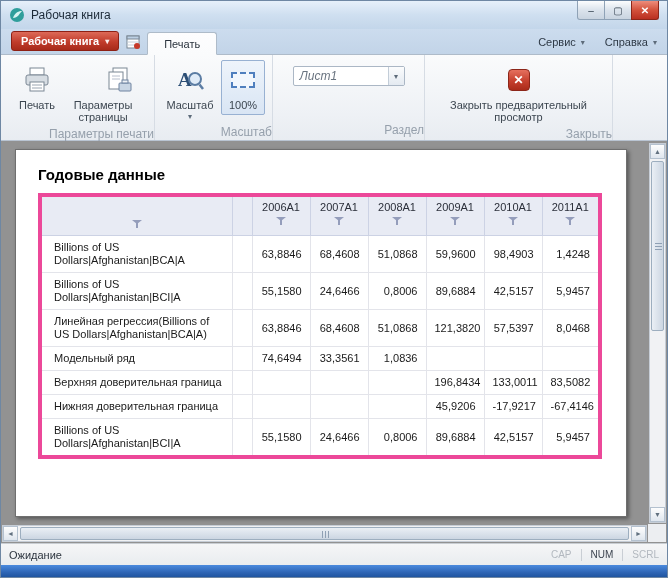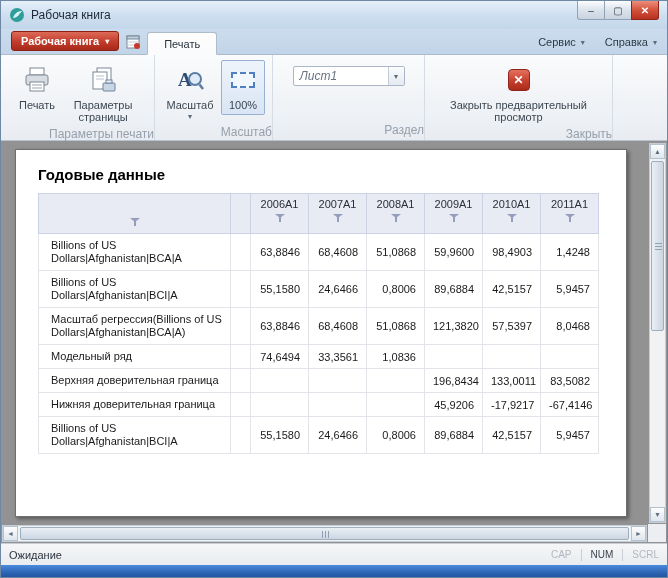--- a/index.html
+++ b/index.html
@@ -92,21 +92,21 @@
   .close-btn .blabel{ max-width:168px; }
 
   
   .preview{ flex:1; background:#929292; position:relative; overflow:hidden; }
   .page{
     position:absolute; left:14px; top:8px; width:612px; height:368px; background:#fff;
     border:1px solid #6f6f6f; box-shadow:2px 2px 4px rgba(0,0,0,.4); padding:16px 22px;
   }
   .page-title{ font-size:15px; font-weight:bold; color:#000; margin:0 0 10px 0; }
 
-  table.data{ border-collapse:collapse; width:560px; table-layout:fixed; border:1px solid #ec4899; }
+  table.data{ border-collapse:collapse; width:560px; table-layout:fixed; border:4px solid #ec4899; }
   table.data th{
     background:#e8ebf4; border:1px solid #ccd2e4; font-weight:normal; font-size:11px;
     color:#2b2f3a; height:40px; vertical-align:top; padding:4px 2px 2px 2px;
   }
   table.data th.corner, table.data th.spacer-h{ vertical-align:bottom; padding-bottom:6px; }
   .col-label{ text-align:center; }
   .funnel{ display:block; width:10px; height:9px; margin:4px auto 0 auto; position:relative; }
   .funnel::before{
     content:""; position:absolute; left:0; top:0;
     border-left:5px solid transparent; border-right:5px solid transparent; border-top:4px solid #949dbb;
@@ -216,21 +216,21 @@
             <svg width="30" height="30" viewBox="0 0 30 30">
               <rect x="8" y="3" width="14" height="7" fill="#fff" stroke="#7b8794"></rect>
               <rect x="4" y="10" width="22" height="10" rx="2" fill="#d7dde3" stroke="#7b8794"></rect>
               <rect x="8" y="17" width="14" height="9" fill="#fff" stroke="#7b8794"></rect>
               <line x1="10" y1="20" x2="20" y2="20" stroke="#9aa5b1"></line>
               <line x1="10" y1="23" x2="20" y2="23" stroke="#9aa5b1"></line>
             </svg>
           </div>
           <span class="blabel">Печать</span>
         </div>
-        <div class="big-btn" style="width:72px;">
+        <div class="big-btn" style="width:72px;align-items:flex-end;">
           <div class="icon-slot">
             <svg width="30" height="30" viewBox="0 0 30 30">
               <rect x="9" y="3" width="14" height="17" fill="#fff" stroke="#7b8794"></rect>
               <rect x="5" y="7" width="14" height="17" fill="#fff" stroke="#7b8794"></rect>
               <line x1="8" y1="11" x2="16" y2="11" stroke="#b6becc"></line>
               <line x1="8" y1="14" x2="16" y2="14" stroke="#b6becc"></line>
               <rect x="15" y="18" width="12" height="8" rx="1" fill="#c9d6e4" stroke="#6f83a0"></rect>
               <rect x="18" y="15" width="6" height="3" fill="#eef2f6" stroke="#6f83a0"></rect>
             </svg>
           </div>
@@ -353,21 +353,21 @@
               <td class="rowlabel">Billions of US Dollars|Afghanistan|BCI|A</td>
               <td class="spacer"></td>
               <td class="num">55,1580</td>
               <td class="num">24,6466</td>
               <td class="num">0,8006</td>
               <td class="num">89,6884</td>
               <td class="num">42,5157</td>
               <td class="num">5,9457</td>
             </tr>
             <tr>
-              <td class="rowlabel">Масштаб регрессия(Billions of US Dollars|Afghanistan|BCA|A)</td>
+              <td class="rowlabel">Линейная регрессия(Billions of US Dollars|Afghanistan|BCA|A)</td>
               <td class="spacer"></td>
               <td class="num">63,8846</td>
               <td class="num">68,4608</td>
               <td class="num">51,0868</td>
               <td class="num">121,3820</td>
               <td class="num">57,5397</td>
               <td class="num">8,0468</td>
             </tr>
             <tr>
               <td class="rowlabel">Модельный ряд</td>

